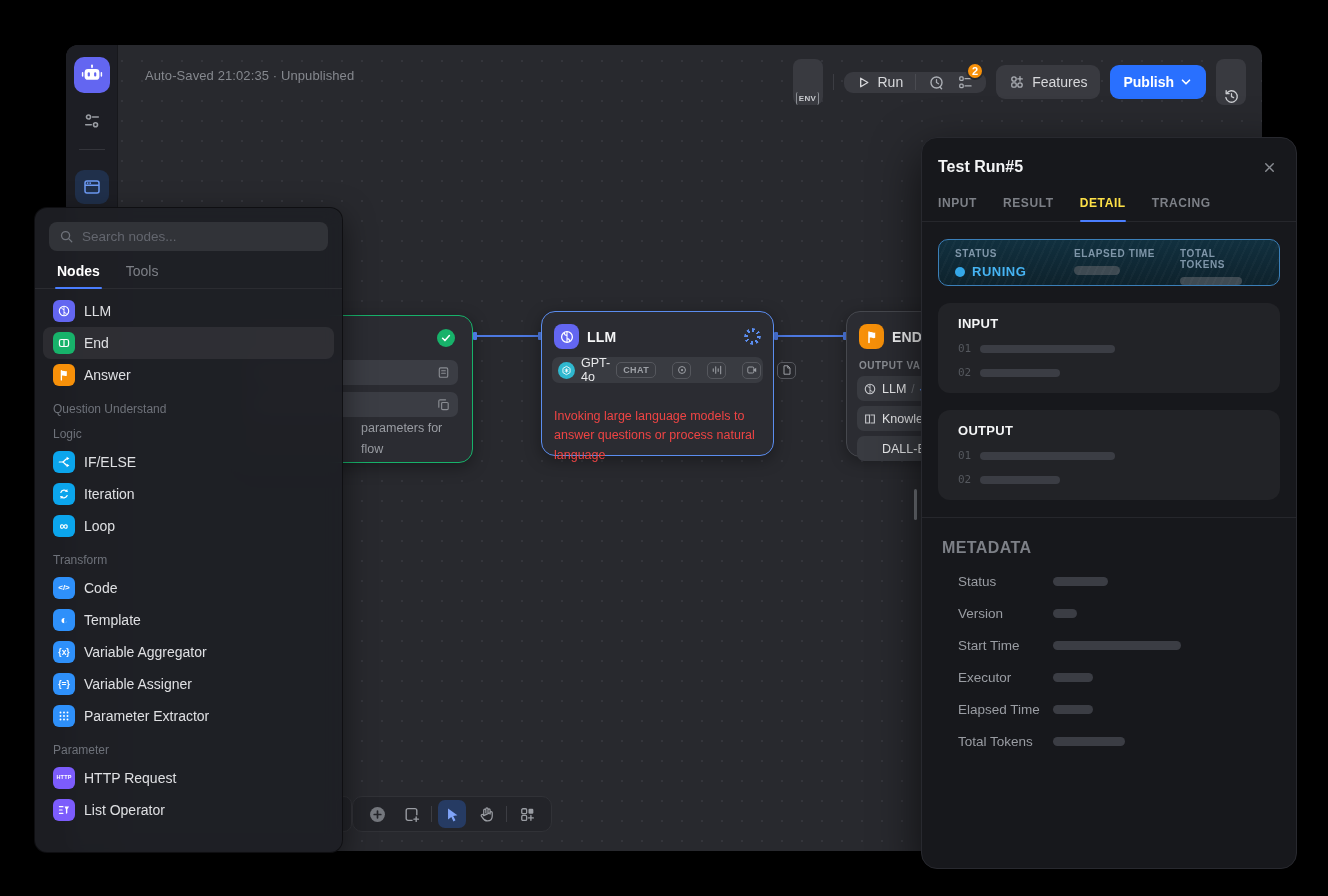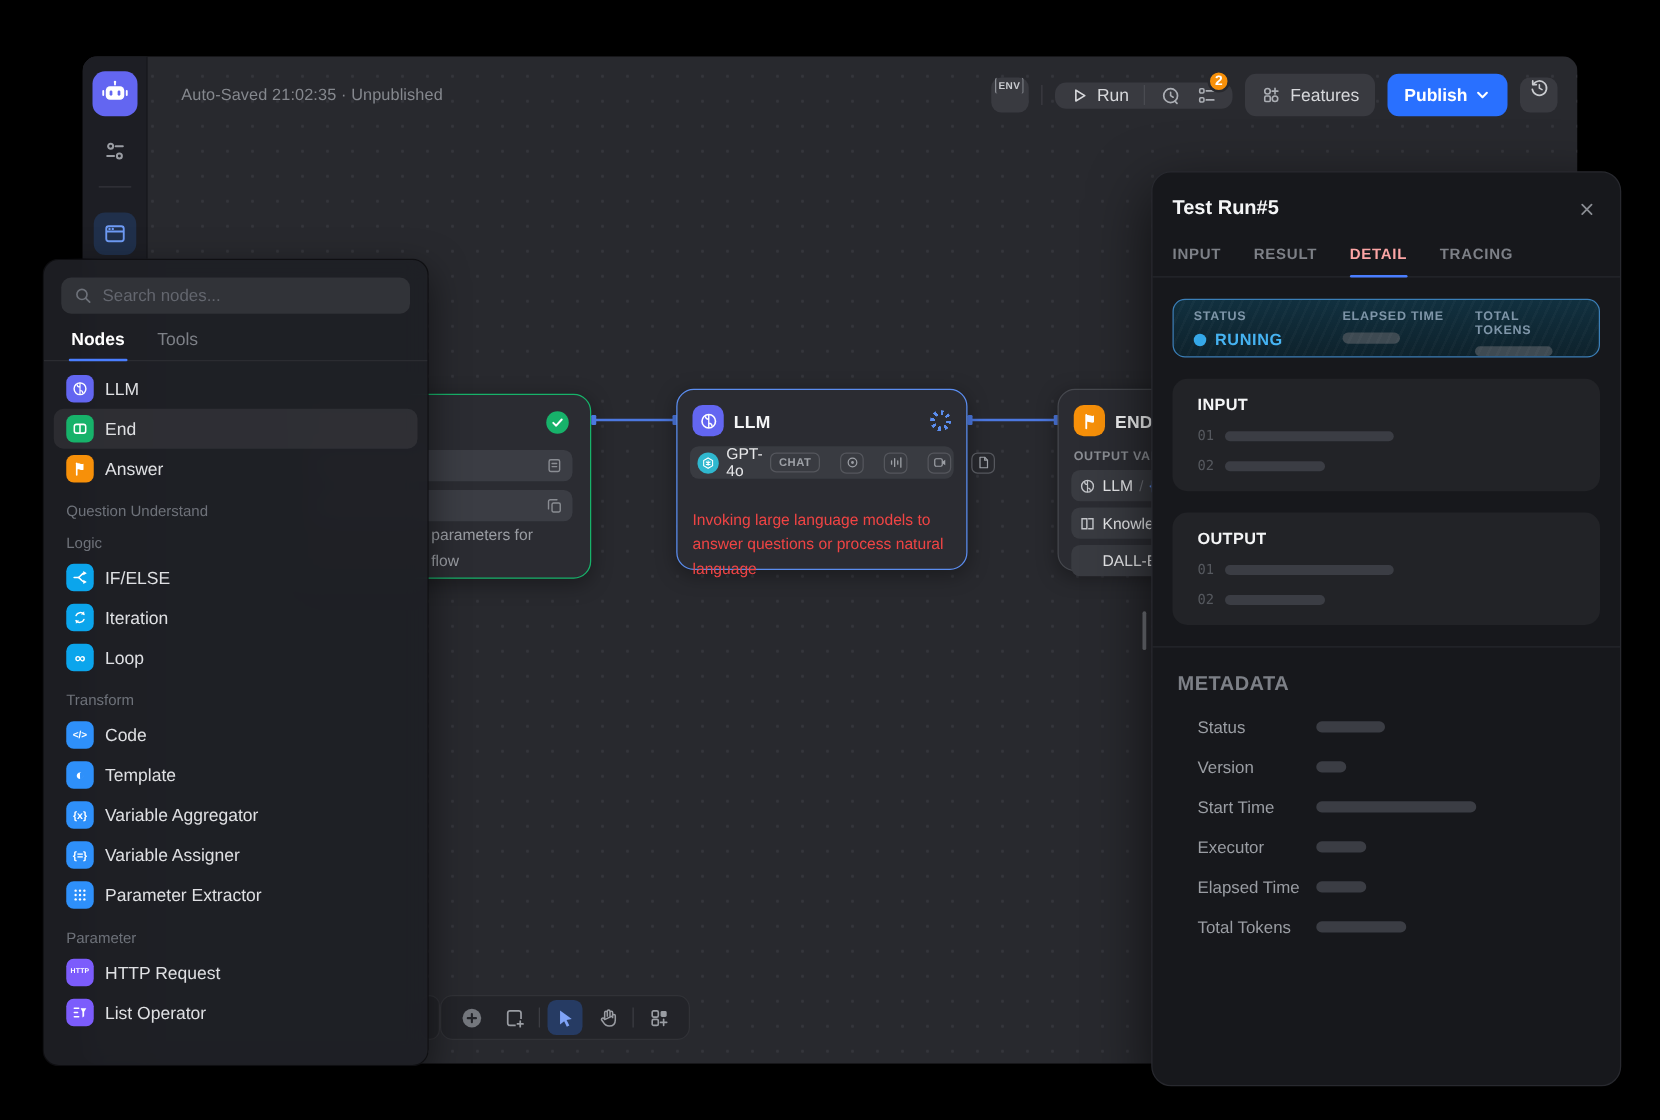--- a/index.html
+++ b/index.html
@@ -18,21 +18,21 @@
   .app-icon svg { width:24px; height:24px; }
   .side-btn { margin-top:18px; color:#9A9DA3; width:20px; height:20px; }
   .side-btn svg { width:20px; height:20px; }
   .side-divider { width:26px; height:1px; background:#34353B; margin-top:18px; }
   .side-tile { margin-top:20px; width:34px; height:34px; border-radius:9px; background:#20304B; color:#6E9BF5; display:flex; align-items:center; justify-content:center; }
   .side-tile svg { width:20px; height:20px; }
 
   
   .autosave { position:absolute; left:79px; top:23px; font-size:13px; color:#85888E; letter-spacing:.1px; }
   .topbar-right { position:absolute; right:16px; top:14px; display:flex; align-items:center; gap:10px; }
-  .tb-sq { width:30px; height:28px; border-radius:8px; background:#393A40; color:#C9CBCF; display:flex; align-items:flex-start; justify-content:center; cursor:pointer; }
+  .tb-sq { width:30px; height:46px; border-radius:8px; background:#393A40; color:#C9CBCF; display:flex; align-items:flex-end; justify-content:center; cursor:pointer; }
   .env-txt { font-size:8px; font-weight:800; letter-spacing:.3px; color:#C9CBCF; border-left:1px solid #8A8D93; border-right:1px solid #8A8D93; padding:2px 2px; border-radius:2px; }
   .tb-divider { width:1px; height:16px; background:#3C3D43; }
   .run-group { height:21px; background:#393A40; border-radius:9px; display:flex; align-items:center; padding:4px 12px; gap:12px; position:relative; }
   .run-btn { display:flex; align-items:center; gap:7px; color:#D7D8DB; font-size:14px; cursor:pointer; }
   .run-btn svg { width:15px; height:15px; }
   .rg-sep { width:1px; height:16px; background:#4A4B51; }
   .rg-icon { width:17px; height:17px; color:#ABAEB4; position:relative; cursor:pointer; }
   .rg-icon svg { width:17px; height:17px; }
   .badge { position:absolute; top:-12px; right:-10px; min-width:18px; height:18px; border-radius:9px; background:#F79009; color:#fff;
     font-size:11px; font-weight:700; display:flex; align-items:center; justify-content:center; padding:0 4px; border:2px solid #28292E; }
@@ -42,21 +42,21 @@
   .publish-btn svg { width:14px; height:14px; }
 
   
   .node { position:absolute; background:#2B2C32; border-radius:14px; box-shadow:0 4px 16px rgba(0,0,0,.35); }
   .start-node { left:174px; top:270px; width:233px; height:148px; border:1.5px solid #17B26A; }
   .check-circle { position:absolute; right:17px; top:13px; width:18px; height:18px; border-radius:50%; background:#17B26A; display:flex; align-items:center; justify-content:center; }
   .check-circle svg { width:12px; height:12px; }
   .start-field { position:absolute; left:11px; right:14px; height:25px; background:#3B3D44; border-radius:7px; display:flex; align-items:center; justify-content:flex-end; padding-right:7px; }
   .field-icon { width:15px; height:15px; color:#8A8D93; }
   .field-icon svg { width:15px; height:15px; }
-  .start-desc { position:absolute; left:104px; top:102px; font-size:12.5px; color:#9A9DA3; line-height:1.7; }
+  .start-desc { position:absolute; left:120px; top:102px; font-size:12.5px; color:#9A9DA3; line-height:1.7; }
 
   .edge { position:absolute; height:2px; background:#4C78E0; }
   .edge::before,.edge::after { content:""; position:absolute; top:-3px; width:4px; height:8px; background:#4C78E0; border-radius:1px; }
   .edge::before { left:-1px; } .edge::after { right:-1px; }
 
   .llm-node { left:475px; top:266px; width:233px; height:145px; border:1.5px solid #5B8DEF; }
   .node-head { display:flex; align-items:center; gap:8px; padding:12px 12px 8px 12px; }
   .node-tile { width:25px; height:25px; border-radius:8px; display:flex; align-items:center; justify-content:center; color:#fff; flex:0 0 auto; }
   .node-tile svg { width:16px; height:16px; }
   .node-title { font-size:14px; font-weight:700; color:#F4F5F6; letter-spacing:.2px; }
@@ -119,21 +119,21 @@
 
   
   .run-panel { position:absolute; left:921px; top:137px; width:376px; height:732px; z-index:20;
     background:#17181C; border:1px solid #28292F; border-radius:16px; box-shadow:0 16px 48px rgba(0,0,0,.65); padding:16px; }
   .rp-head { display:flex; align-items:center; justify-content:space-between; padding-top:2px; }
   .rp-title { font-size:16px; font-weight:700; color:#F4F5F6; }
   .rp-close { width:22px; height:22px; color:#8A8D93; display:flex; align-items:center; justify-content:center; cursor:pointer; }
   .rp-close svg { width:15px; height:15px; }
   .rp-tabs { display:flex; gap:26px; margin:18px -16px 0; padding:0 16px; border-bottom:1px solid #26272C; }
   .rp-tab { font-size:12px; font-weight:700; letter-spacing:.6px; color:#7D8087; padding-bottom:11px; position:relative; cursor:pointer; }
-  .rp-tab.active { color:#fca5a5; }
+  .rp-tab.active { color:#fde047; }
   .rp-tab.active::after { content:""; position:absolute; left:0; right:0; bottom:-1px; height:2px; background:#4A7EFF; border-radius:2px; }
 
   .status-card { margin-top:17px; height:47px; border-radius:10px; border:1px solid #3B7FB8; display:flex; padding:8px 16px 0;
     background:linear-gradient(180deg,#11303F 0%, #0E222C 100%); position:relative; overflow:hidden; }
   .status-card::before { content:""; position:absolute; inset:0;
     background:repeating-linear-gradient(115deg, rgba(255,255,255,.025) 0 2px, transparent 2px 7px); pointer-events:none; }
   .sc-col { display:flex; flex-direction:column; gap:5px; }
   .sc-col.c1 { width:120px; } .sc-col.c2 { width:107px; }
   .sc-label { font-size:10px; font-weight:600; letter-spacing:.6px; color:#7E95A8; }
   .sc-status { display:flex; align-items:center; gap:7px; }

